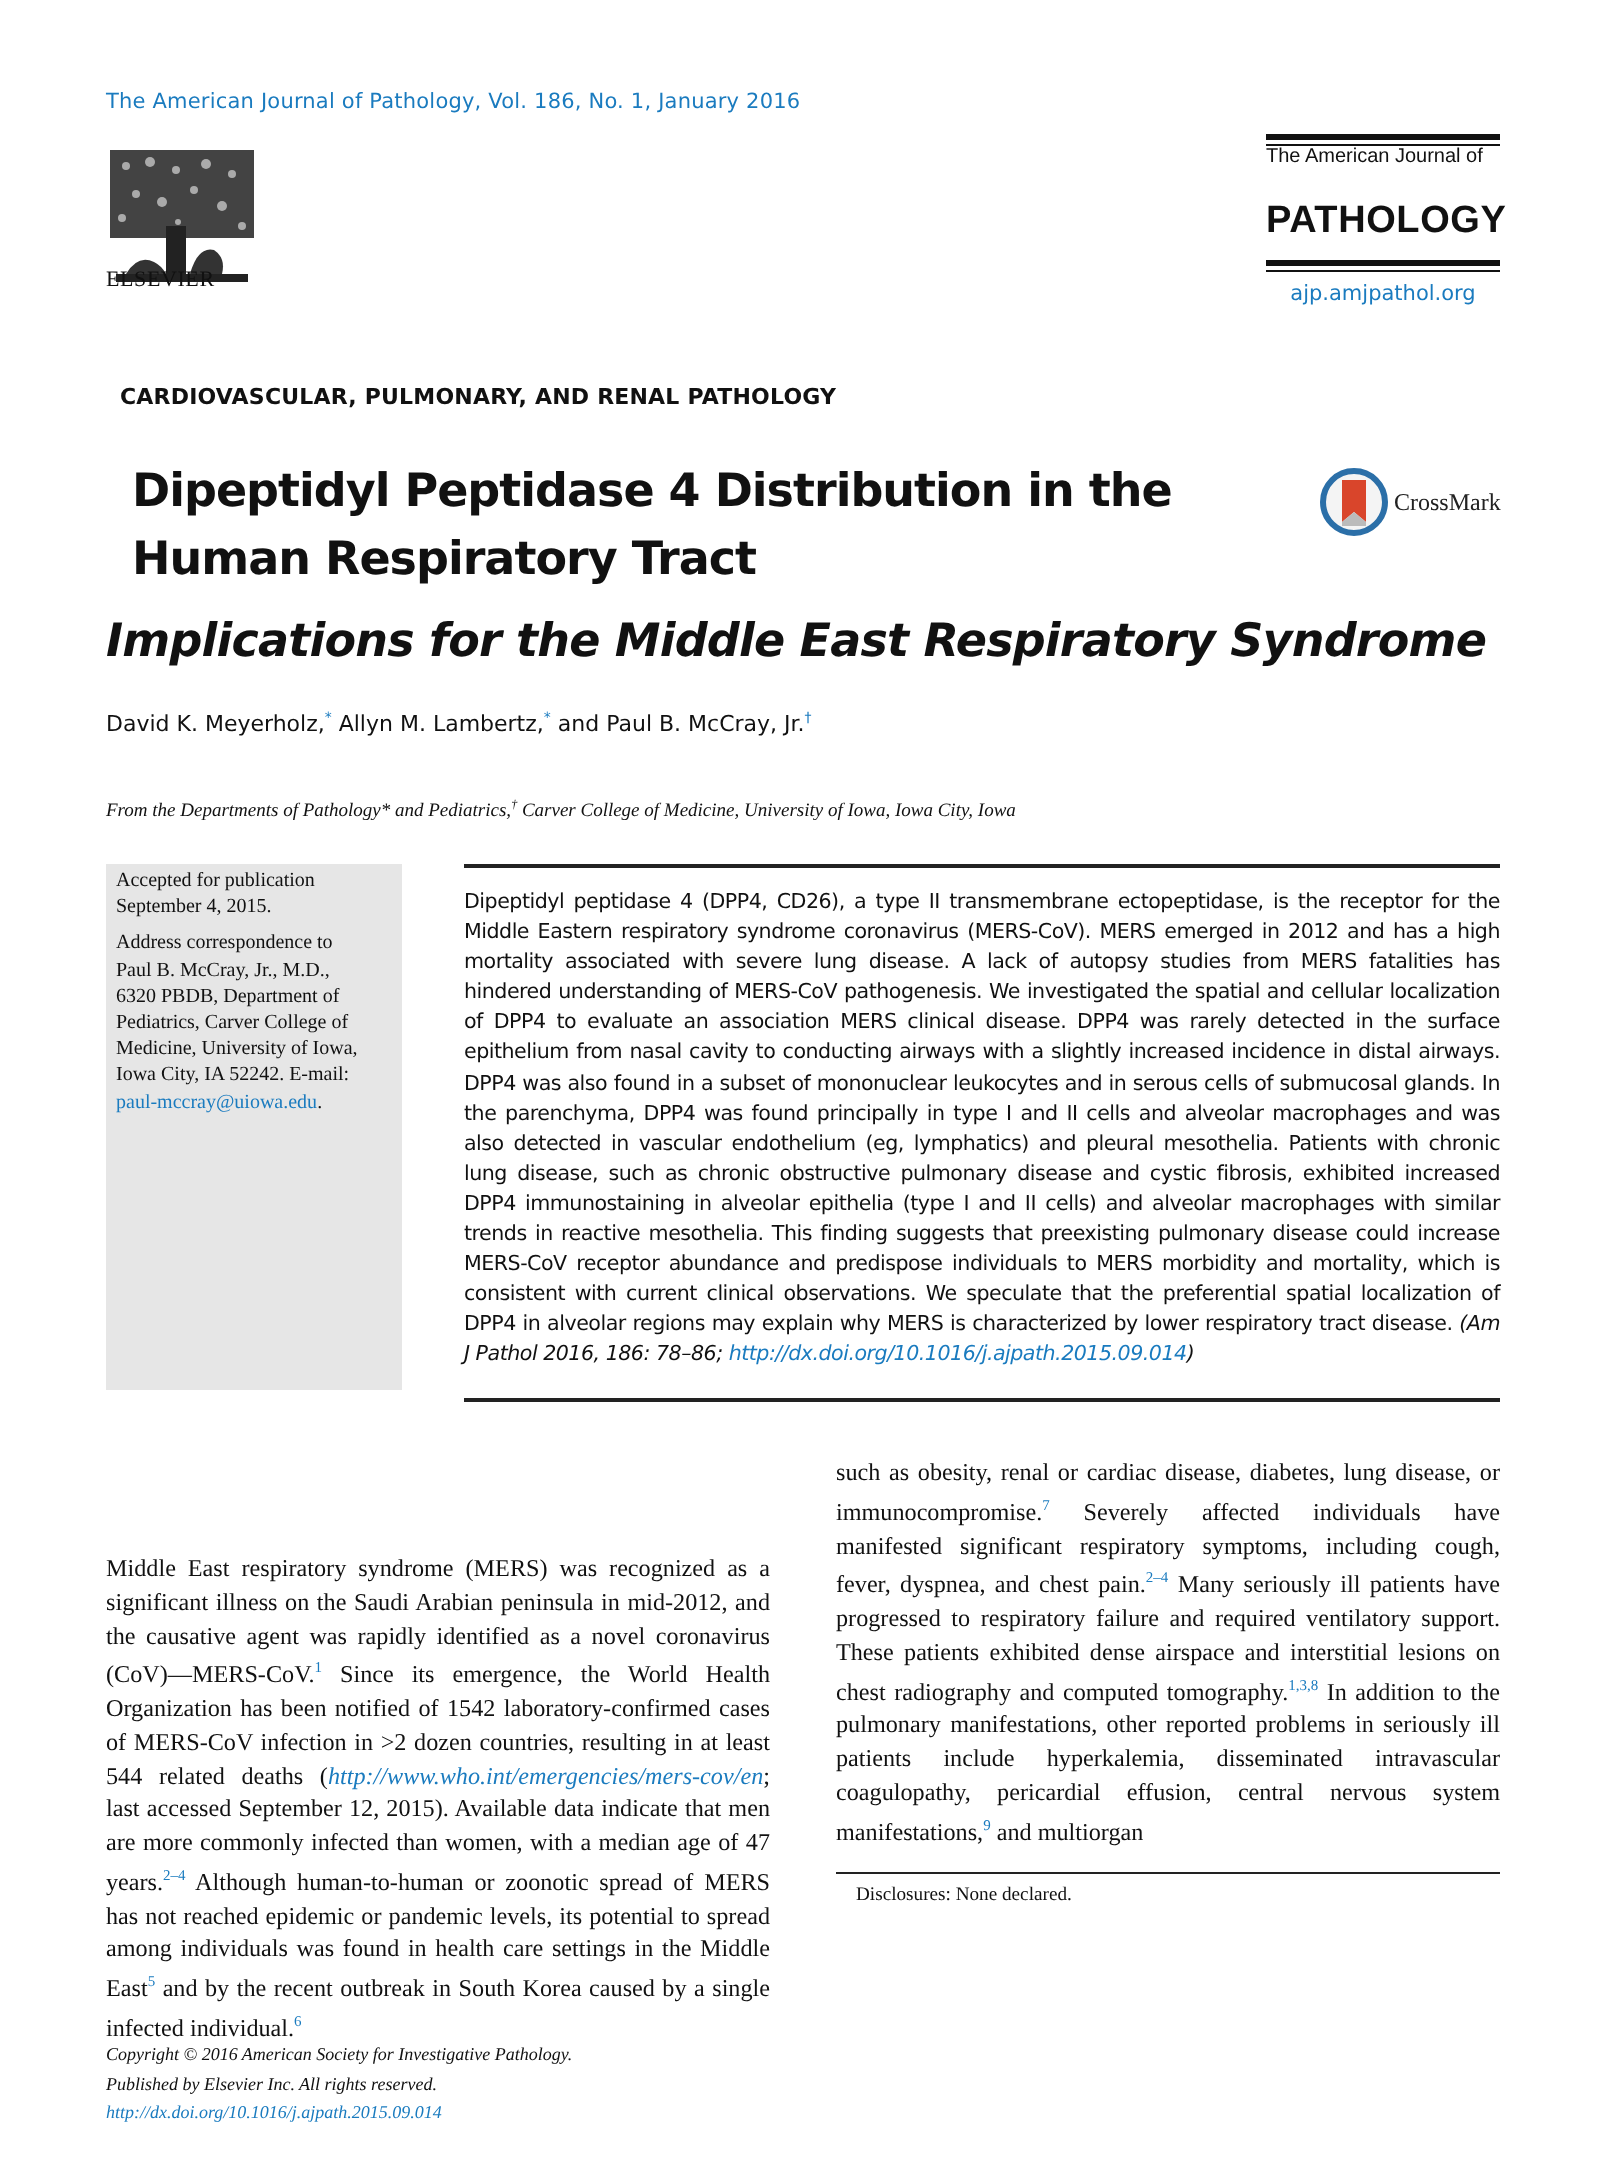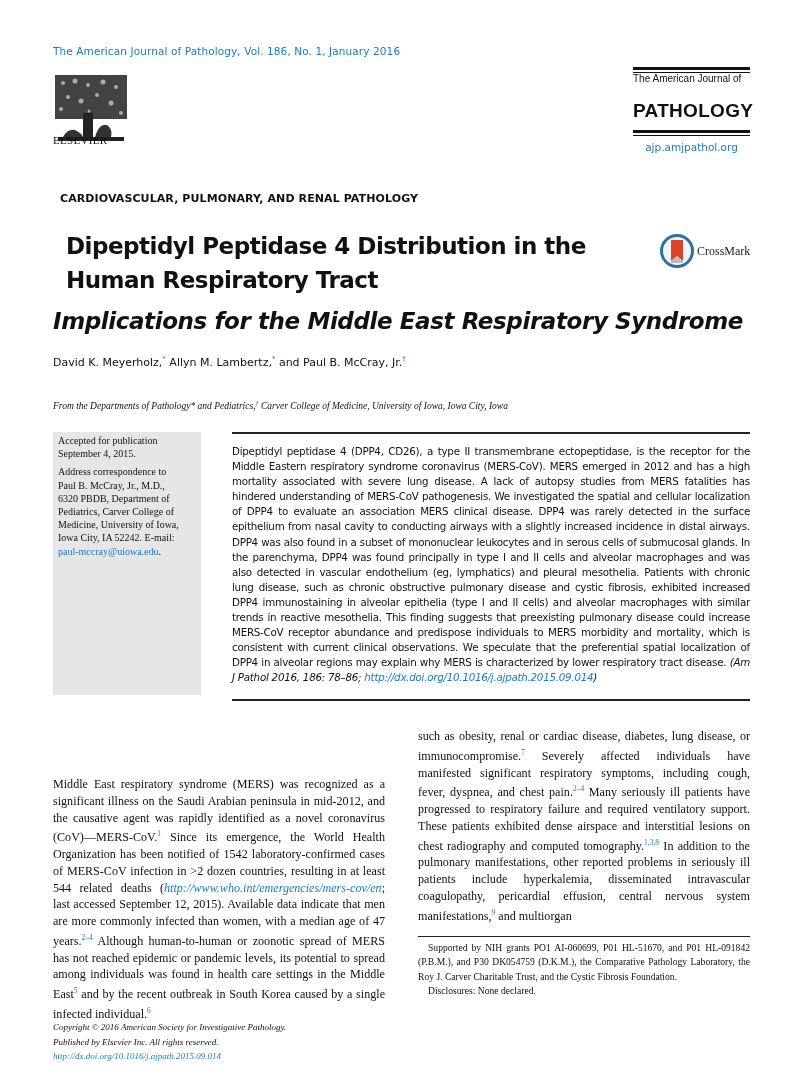--- a/index.html
+++ b/index.html
@@ -124,21 +124,20 @@
 <div class="abs col" id="col-left">
   <p><span>Middle East respiratory syndrome (MERS) was recognized as a significant illness on the Saudi Arabian peninsula in mid-2012, and the causative agent was rapidly identified as a novel coronavirus (CoV)—MERS-CoV.</span><sup>1</sup><span> Since its emergence, the World Health Organization has been notified of 1542 laboratory-confirmed cases of MERS-CoV infection in &gt;2 dozen countries, resulting in at least 544 related deaths (</span><a style="font-style:italic">http://www.who.int/emergencies/mers-cov/en</a><span>; last accessed September 12, 2015). Available data indicate that men are more commonly infected than women, with a median age of 47 years.</span><sup>2–4</sup><span> Although human-to-human or zoonotic spread of MERS has not reached epidemic or pandemic levels, its potential to spread among individuals was found in health care settings in the Middle East</span><sup>5</sup><span> and by the recent outbreak in South Korea caused by a single infected individual.</span><sup>6</sup></p>
 </div>
 
 <div class="abs col" id="col-right">
   <p><span>such as obesity, renal or cardiac disease, diabetes, lung disease, or immunocompromise.</span><sup>7</sup><span> Severely affected individuals have manifested significant respiratory symptoms, including cough, fever, dyspnea, and chest pain.</span><sup>2–4</sup><span> Many seriously ill patients have progressed to respiratory failure and required ventilatory support. These patients exhibited dense airspace and interstitial lesions on chest radiography and computed tomography.</span><sup>1,3,8</sup><span> In addition to the pulmonary manifestations, other reported problems in seriously ill patients include hyperkalemia, disseminated intravascular coagulopathy, pericardial effusion, central nervous system manifestations,</span><sup>9</sup><span> and multiorgan</span></p>
 </div>
 
 <div class="abs" id="footnote-rule"></div>
 <div class="abs" id="footnotes">
-  <p>Supported by NIH grants PO1 AI-060699, P01 HL-51670, and P01 HL-091842 (P.B.M.), and P30 DK054759 (D.K.M.), the Comparative Pathology Laboratory, the Roy J. Carver Charitable Trust, and the Cystic Fibrosis Foundation.</p>
   <p>Disclosures: None declared.</p>
 </div>
 
 <div class="abs" id="copyright">
   <div>Copyright © 2016 American Society for Investigative Pathology.</div>
   <div>Published by Elsevier Inc. All rights reserved.</div>
   <a>http://dx.doi.org/10.1016/j.ajpath.2015.09.014</a>
 </div>
 
 </body></html>

